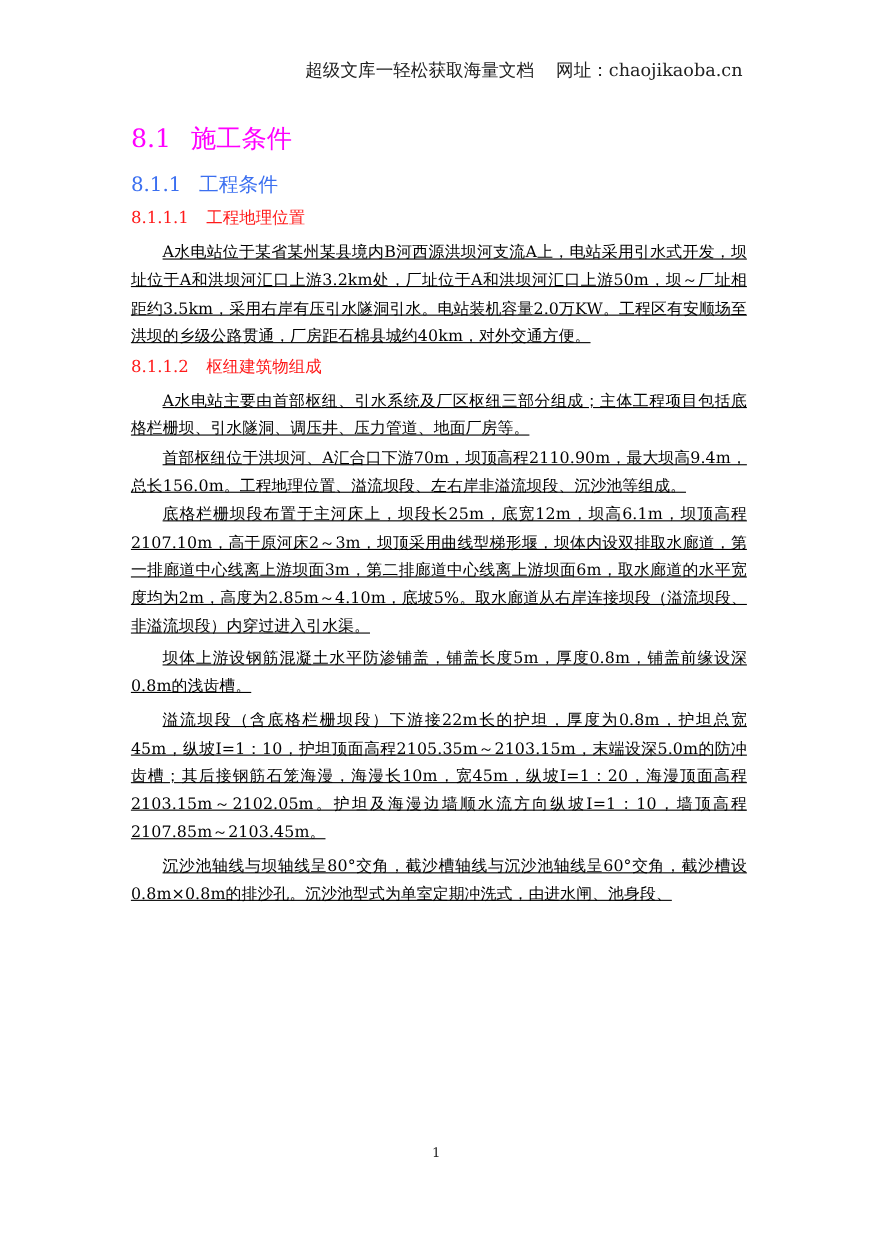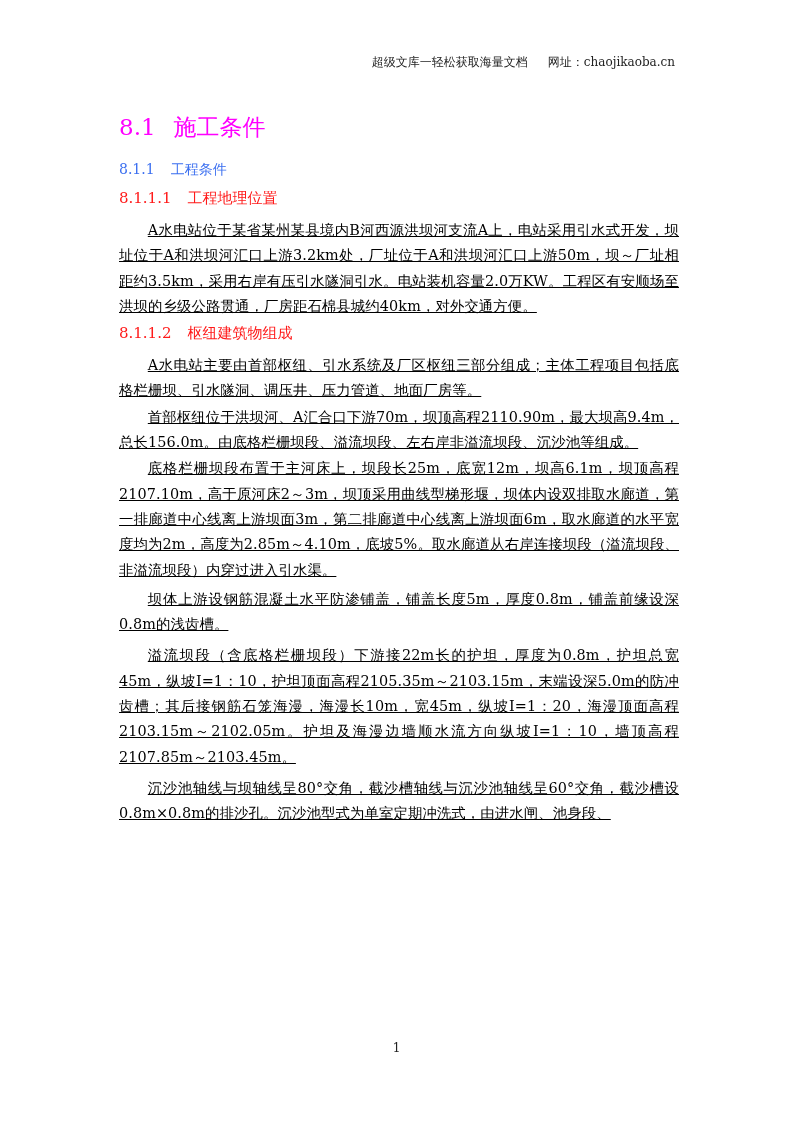--- a/index.html
+++ b/index.html
@@ -1,24 +1,24 @@
 <!DOCTYPE html>
 <html><head>
 <meta charset="utf-8">
 <style>
   html, body { margin: 0; padding: 0; background: #ffffff; }
   body { width: 793px; height: 1122px; position: relative; overflow: hidden;
          font-family: "DejaVu Serif", "Liberation Serif", serif; color: #000; }
-  .header { position: absolute; top: 54px; right: 118px; font-size: 12px; color: #222;
+  .header { position: absolute; top: 54px; right: 118px; font-size: 16px; color: #222;
             white-space: nowrap; }
   .header .sep { display: inline-block; width: 20px; }
   .content { position: absolute; left: 119px; top: 110px; width: 560px; }
   .h1 { font-size: 23px; color: #ff00ff; height: 38px; line-height: 34px; margin: 0; font-weight: normal; }
   .h1 .num { margin-right: 18px; }
-  .h2 { font-size: 14px; color: #3b6ff0; margin: 7px 0 0 0; height: 30px; line-height: 28px; font-weight: normal; }
+  .h2 { font-size: 18px; color: #3b6ff0; margin: 7px 0 0 0; height: 30px; line-height: 28px; font-weight: normal; }
   .h2 .num { margin-right: 16px; }
   .h3 { font-size: 15px; color: #ff1a1a; margin: 0; height: 27px; line-height: 27px; font-weight: normal; }
   .h3 .num { margin-right: 16px; text-align: center; }
   .p { font-size: 14.4px; line-height: 25.3px; text-indent: 2em; margin: 0 0 1px 0;
        text-align: justify; letter-spacing: 0.1px; text-decoration: underline; }
   .footer { position: absolute; top: 1041px; left: 0; width: 793px; text-align: center;
             font-size: 12px; color: #222; }
 </style>
 </head>
 <body>
@@ -35,20 +35,20 @@
     <span class="num">8.1.1</span><span>工程条件</span>
   </h2>
   <h3 class="h3">
     <span class="num">8.1.1.1</span><span>工程地理位置</span>
   </h3>
   <p class="p" style="margin-top:6px;">A水电站位于某省某州某县境内B河西源洪坝河支流A上，电站采用引水式开发，坝址位于A和洪坝河汇口上游3.2km处，厂址位于A和洪坝河汇口上游50m，坝～厂址相距约3.5km，采用右岸有压引水隧洞引水。电站装机容量2.0万KW。工程区有安顺场至洪坝的乡级公路贯通，厂房距石棉县城约40km，对外交通方便。</p>
   <h3 class="h3">
     <span class="num">8.1.1.2</span><span>枢纽建筑物组成</span>
   </h3>
   <p class="p" style="margin-top:6px;">A水电站主要由首部枢纽、引水系统及厂区枢纽三部分组成；主体工程项目包括底格栏栅坝、引水隧洞、调压井、压力管道、地面厂房等。</p>
-  <p class="p">首部枢纽位于洪坝河、A汇合口下游70m，坝顶高程2110.90m，最大坝高9.4m，总长156.0m。由底格栏栅坝段、溢流坝段、左右岸非溢流坝段、沉沙池等组成。</p>
+  <p class="p">首部枢纽位于洪坝河、A汇合口下游70m，坝顶高程2110.90m，最大坝高9.4m，总长156.0m。工程地理位置、溢流坝段、左右岸非溢流坝段、沉沙池等组成。</p>
   <p class="p">底格栏栅坝段布置于主河床上，坝段长25m，底宽12m，坝高6.1m，坝顶高程2107.10m，高于原河床2～3m，坝顶采用曲线型梯形堰，坝体内设双排取水廊道，第一排廊道中心线离上游坝面3m，第二排廊道中心线离上游坝面6m，取水廊道的水平宽度均为2m，高度为2.85m～4.10m，底坡5%。取水廊道从右岸连接坝段（溢流坝段、非溢流坝段）内穿过进入引水渠。</p>
   <p class="p" style="margin-top:4px;">坝体上游设钢筋混凝土水平防渗铺盖，铺盖长度5m，厚度0.8m，铺盖前缘设深0.8m的浅齿槽。</p>
   <p class="p" style="margin-top:6px;">溢流坝段（含底格栏栅坝段）下游接22m长的护坦，厚度为0.8m，护坦总宽45m，纵坡I=1：10，护坦顶面高程2105.35m～2103.15m，末端设深5.0m的防冲齿槽；其后接钢筋石笼海漫，海漫长10m，宽45m，纵坡I=1：20，海漫顶面高程2103.15m～2102.05m。护坦及海漫边墙顺水流方向纵坡I=1：10，墙顶高程2107.85m～2103.45m。</p>
   <p class="p" style="margin-top:6px;">沉沙池轴线与坝轴线呈80°交角，截沙槽轴线与沉沙池轴线呈60°交角，截沙槽设0.8m×0.8m的排沙孔。沉沙池型式为单室定期冲洗式，由进水闸、池身段、</p>
 </div>
 
 <div class="footer">1</div>
 
 </body></html>

